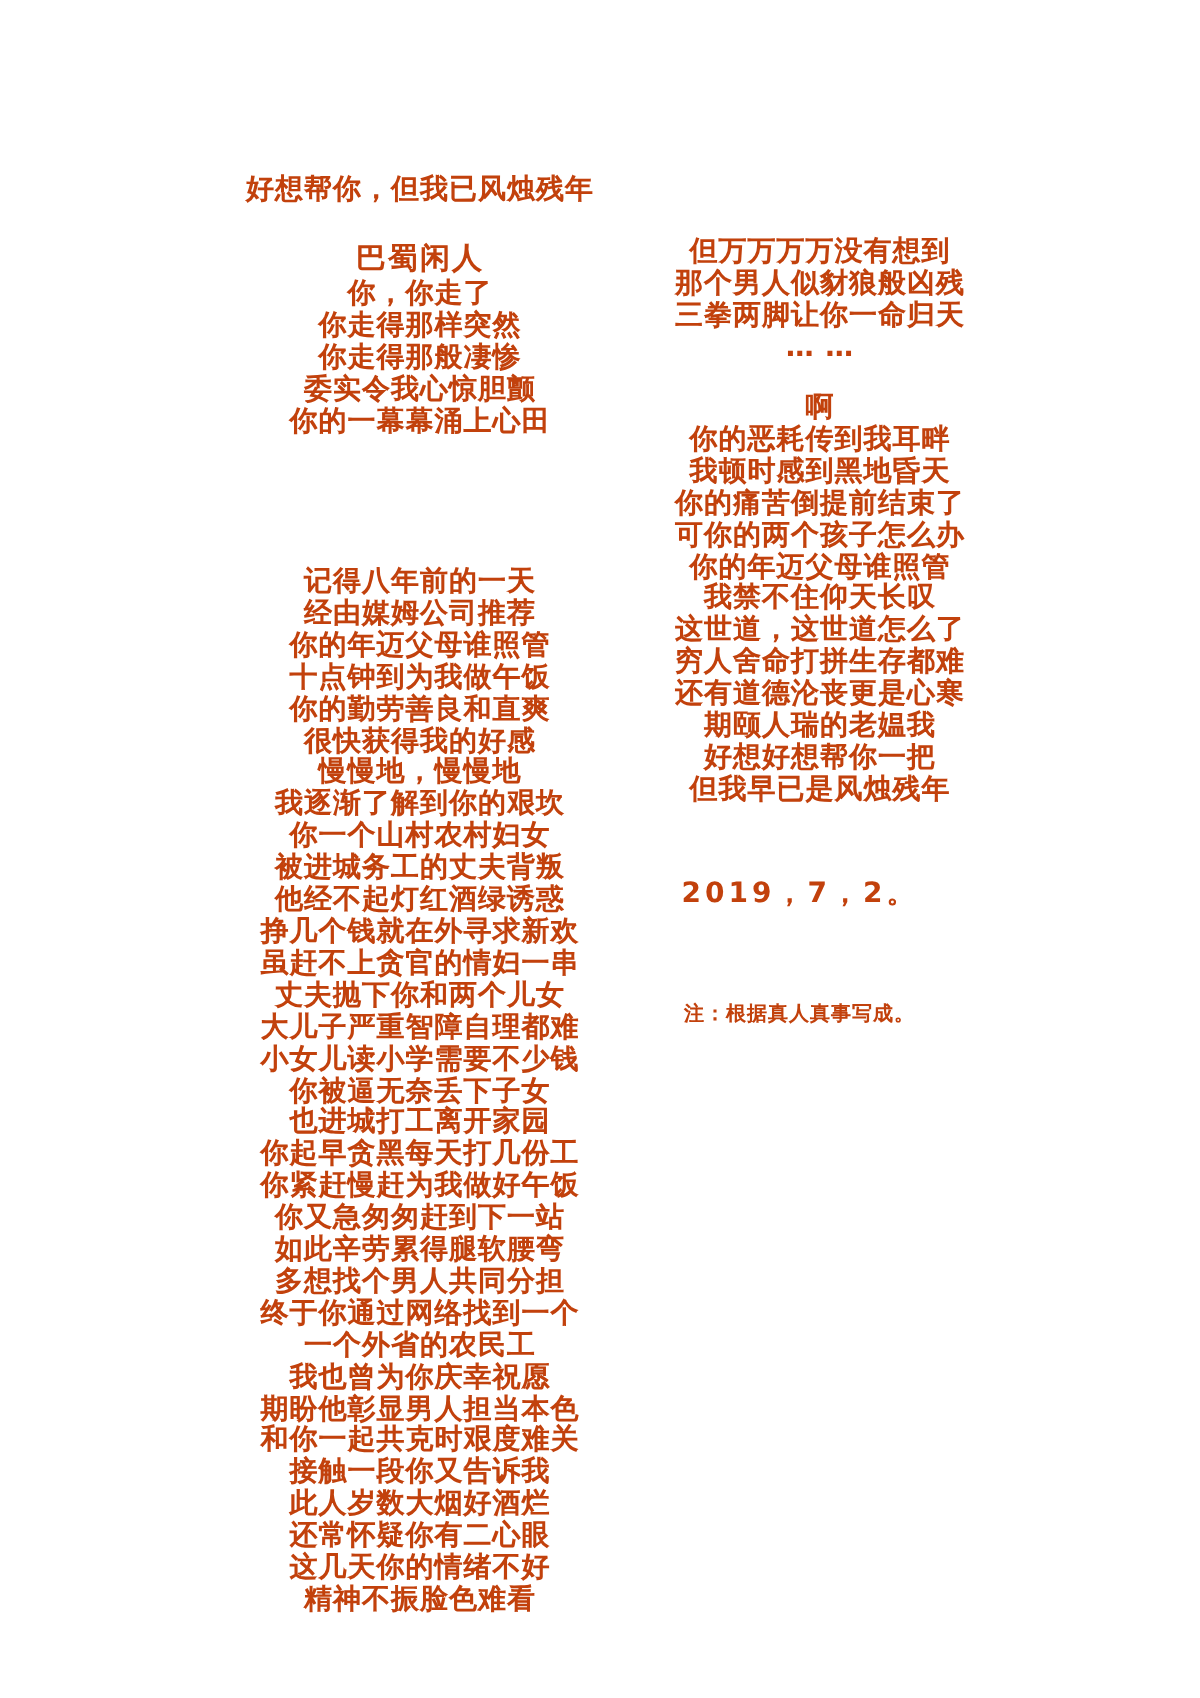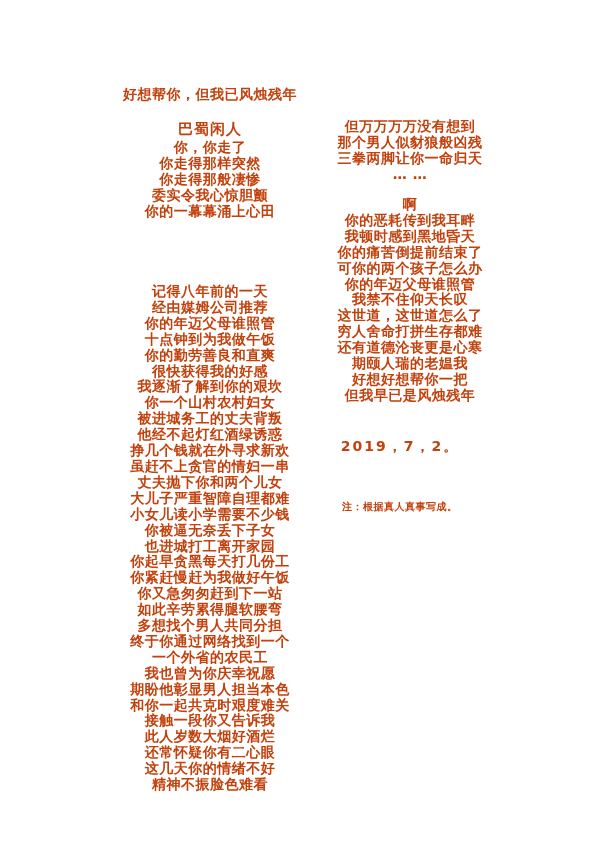--- a/index.html
+++ b/index.html
@@ -86,20 +86,21 @@
     </div>
 
   <div class="stanza" id="stanza-2">
 
   <div class="line">记得八年前的一天</div>
       <div class="line">经由媒姆公司推荐</div>
       <div class="line">你的年迈父母谁照管</div>
       <div class="line">十点钟到为我做午饭</div>
       <div class="line">你的勤劳善良和直爽</div>
       <div class="line">很快获得我的好感</div>
+      <div class="line">慢慢地，慢慢地</div>
       <div class="line">我逐渐了解到你的艰坎</div>
       <div class="line">你一个山村农村妇女</div>
       <div class="line">被进城务工的丈夫背叛</div>
       <div class="line">他经不起灯红酒绿诱惑</div>
       <div class="line">挣几个钱就在外寻求新欢</div>
       <div class="line">虽赶不上贪官的情妇一串</div>
       <div class="line">丈夫抛下你和两个儿女</div>
       <div class="line">大儿子严重智障自理都难</div>
       <div class="line">小女儿读小学需要不少钱</div>
       <div class="line">你被逼无奈丢下子女</div>

